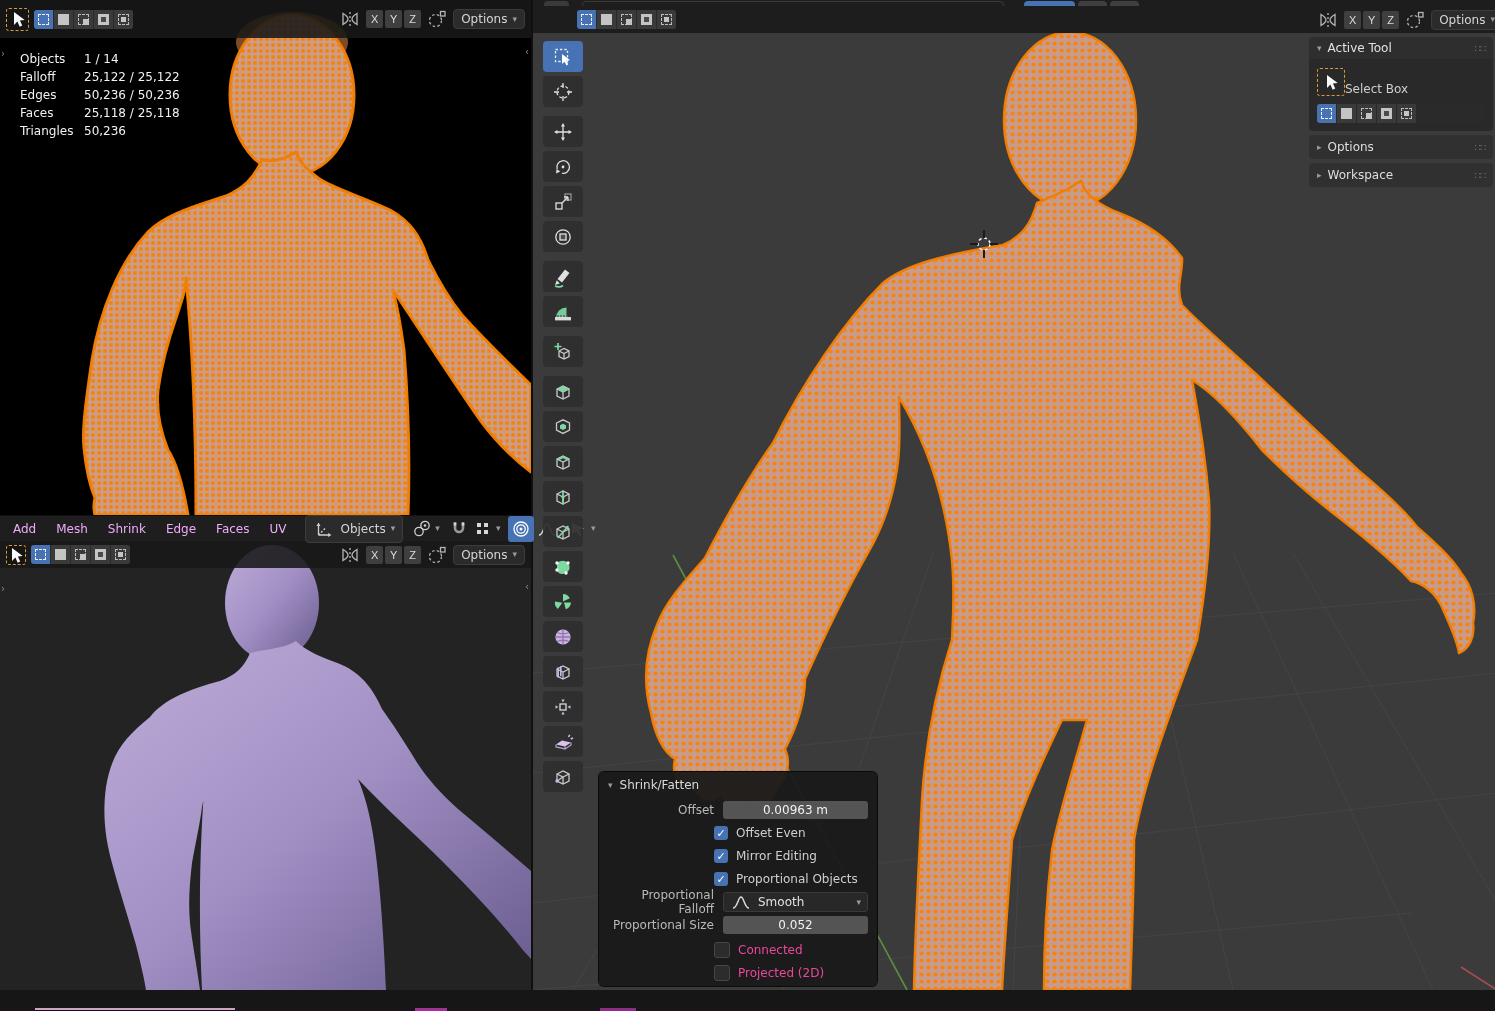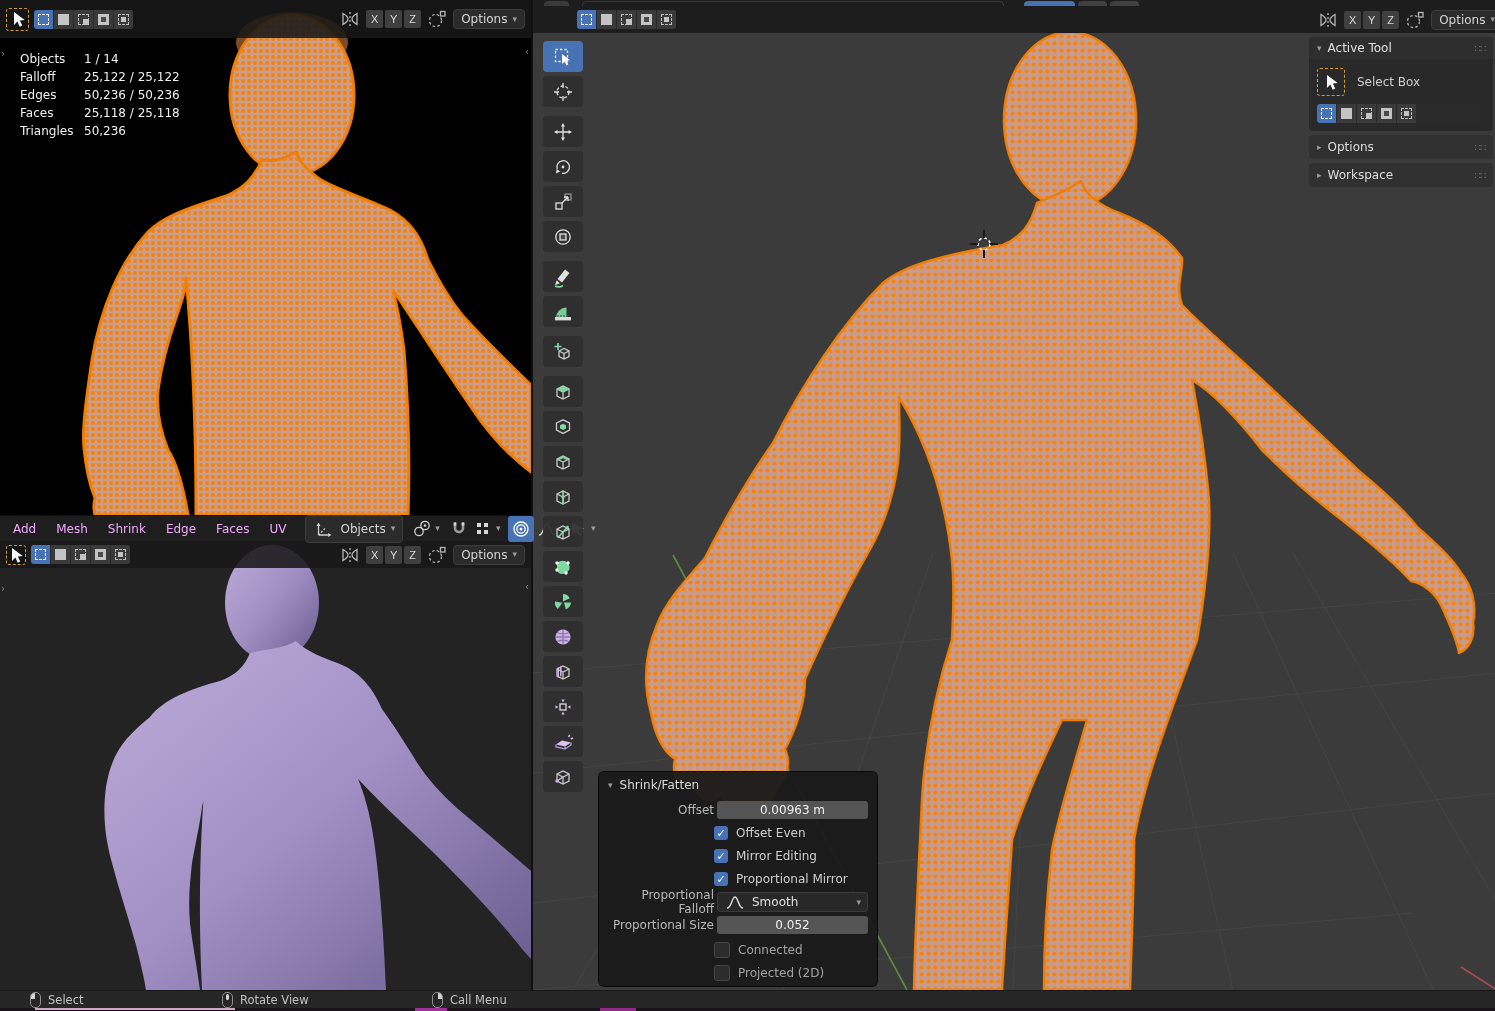--- a/index.html
+++ b/index.html
@@ -54,40 +54,40 @@
   .tbtn:first-child{margin-top:0}
   .tbtn.active{background:#4772b3}
   
   .sidebar{position:absolute;left:776px;top:4px;width:184px;z-index:8}
   .phdr{display:flex;align-items:center;gap:6px;background:#2d2d2df2;height:22px;
         padding:0 8px;border-radius:4px 4px 0 0;color:#e2e2e2}
   .pbody{background:#282828e6;padding:7px 8px 8px;border-radius:0 0 4px 4px}
   .prow-collapsed{display:flex;align-items:center;gap:6px;background:#2f2f2ff2;height:24px;
         padding:0 8px;border-radius:4px;margin-top:4px;color:#dedede}
   .grip{margin-left:auto;color:#6e6e6e;font-size:10px;letter-spacing:-1px}
-  .seltool-row{display:flex;align-items:center;gap:12px;padding:2px 0 8px}
+  .seltool-row{display:flex;align-items:flex-end;padding:2px 0 8px}
   .seltool-icon{width:26px;height:26px;border:1.7px dashed #d89b3c;border-radius:3px;
         display:flex;align-items:center;justify-content:center}
   
   .oppanel{position:absolute;left:66px;top:739px;width:278px;height:214px;z-index:9;
         background:#191919f2;border-radius:5px;box-shadow:0 0 0 1px #0a0a0a;padding:6px 9px;
         box-sizing:border-box;color:#cfcfcf}
   .op-title{display:flex;align-items:center;gap:7px;color:#d9d9d9;padding-bottom:7px}
   .oprow{display:flex;align-items:center;height:22px;margin-bottom:1px}
-  .oplabel{width:106px;text-align:right;padding-right:3px;color:#b9b9b9;flex:none}
+  .oplabel{width:106px;text-align:right;padding-right:9px;color:#b9b9b9;flex:none}
   .opfield{flex:1;background:#545454;border-radius:3px;text-align:center;color:#f2f2f2;
         height:18px;line-height:18px}
   .opdrop{flex:1;background:#282828;border:1px solid #3a3a3a;border-radius:3px;height:18px;
         display:flex;align-items:center;gap:6px;padding:0 6px;color:#e0e0e0}
   .cb{width:14px;height:14px;border-radius:3px;flex:none;margin-right:8px;
       display:flex;align-items:center;justify-content:center;font-size:11px}
   .cb.on{background:#4772b3;color:#fff}
   .cb.off{background:#2c2c2c;border:1px solid #464646}
   .cbrow-ind{padding-left:106px}
-  .dislabel{color:#a3a3a3}
+  .dislabel{color:#ec4899}
   
   .statusbar{left:0;top:990px;width:1495px;height:18px;background:#262626;
         border-top:1px solid #191919;display:flex;align-items:center;color:#c2c2c2;font-size:11.5px}
   .sb-item{position:absolute;display:flex;align-items:center}
   .mouse{position:relative;width:9px;height:14px;border:1px solid #909090;border-radius:5px;
         display:inline-block;margin-right:7px}
   .mouse i{position:absolute;background:#d2d2d2}
   .mouse-left i{left:0;top:0;width:4px;height:6px;border-radius:4px 0 0 0}
   .mouse-middle i{left:3px;top:1px;width:3px;height:6px;border-radius:2px}
   .mouse-right i{right:0;top:0;width:4px;height:6px;border-radius:0 4px 0 0}
@@ -665,21 +665,21 @@
         <div class="oprow cbrow-ind">
           <span class="cb on">✓</span>
           <span>Offset Even</span>
         </div>
         <div class="oprow cbrow-ind">
           <span class="cb on">✓</span>
           <span>Mirror Editing</span>
         </div>
         <div class="oprow cbrow-ind">
           <span class="cb on">✓</span>
-          <span>Proportional Mirror</span>
+          <span>Proportional Objects</span>
         </div>
         <div class="oprow">
           <span class="oplabel">Proportional Falloff</span>
           <span class="opdrop">
             <span>
                 <svg width="22" height="22" viewBox="0 0 22 22" fill="none" stroke-width="1.3">
                   <path d="M3 17 C7.5 17 8 6 11 6 C14 6 14.5 17 19 17" stroke="#dcdcdc" stroke-width="1.5"></path>
                 </svg>
               </span>
             <span>Smooth</span>
@@ -695,38 +695,18 @@
           <span class="dislabel">Connected</span>
         </div>
         <div class="oprow cbrow-ind">
           <span class="cb off"></span>
           <span class="dislabel">Projected (2D)</span>
         </div>
       </div>
     </div>
   </div>
 
-  <div class="area statusbar">
-    <span class="sb-item" style="left:30px">
-      <span class="mouse mouse-left">
-          <i></i>
-        </span>
-      <span>Select</span>
-    </span>
-    <span class="sb-item" style="left:222px">
-      <span class="mouse mouse-middle">
-          <i></i>
-        </span>
-      <span>Rotate View</span>
-    </span>
-    <span class="sb-item" style="left:432px">
-      <span class="mouse mouse-right">
-          <i></i>
-        </span>
-      <span>Call Menu</span>
-    </span>
-  </div>
   <div class="area bottomstrip">
     <span class="bseg" style="left:35px;width:200px;height:2px;background:#d0a2c6"></span>
     <span class="bseg" style="left:415px;width:32px;background:#a2309a"></span>
     <span class="bseg" style="left:600px;width:36px;background:#8e2b87"></span>
   </div>
 </div>
 
 </body></html>

